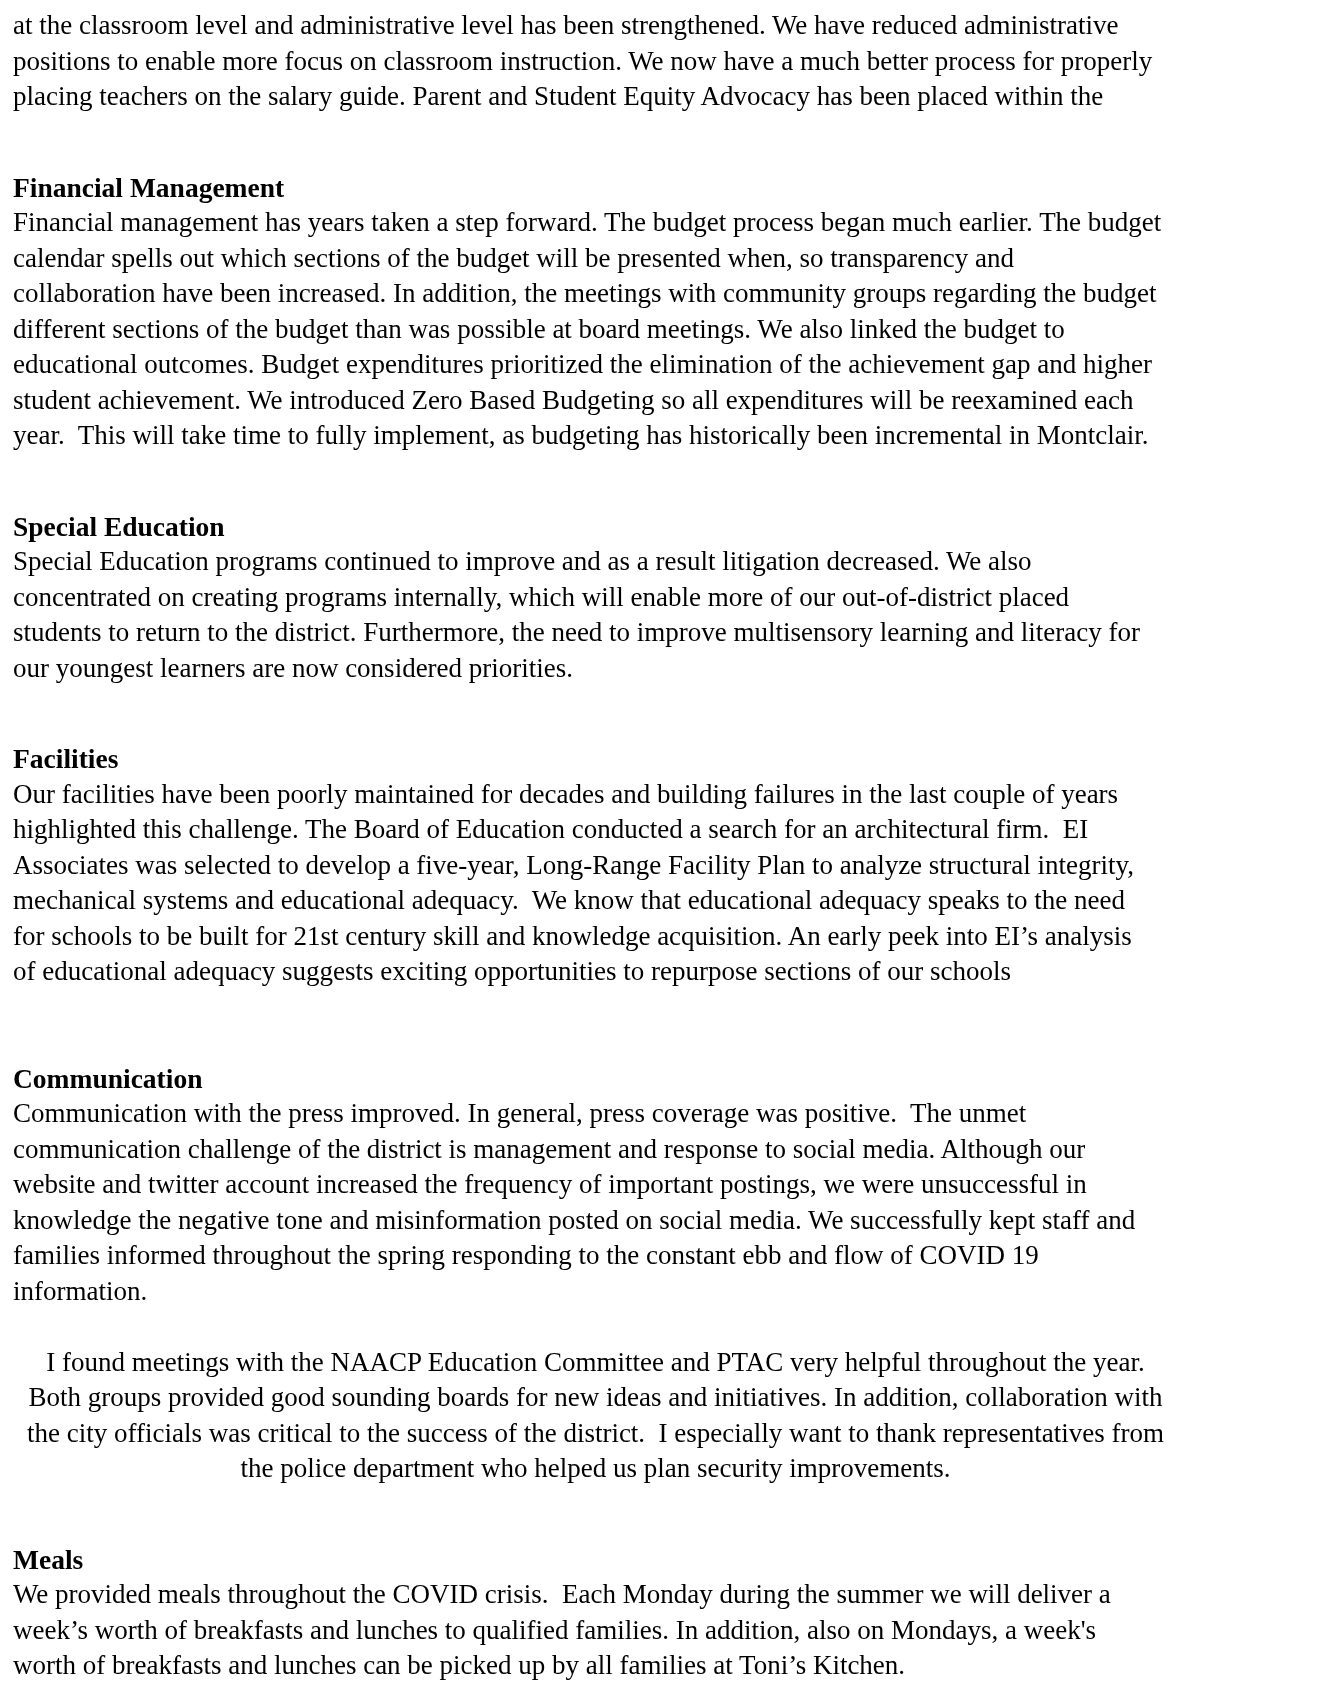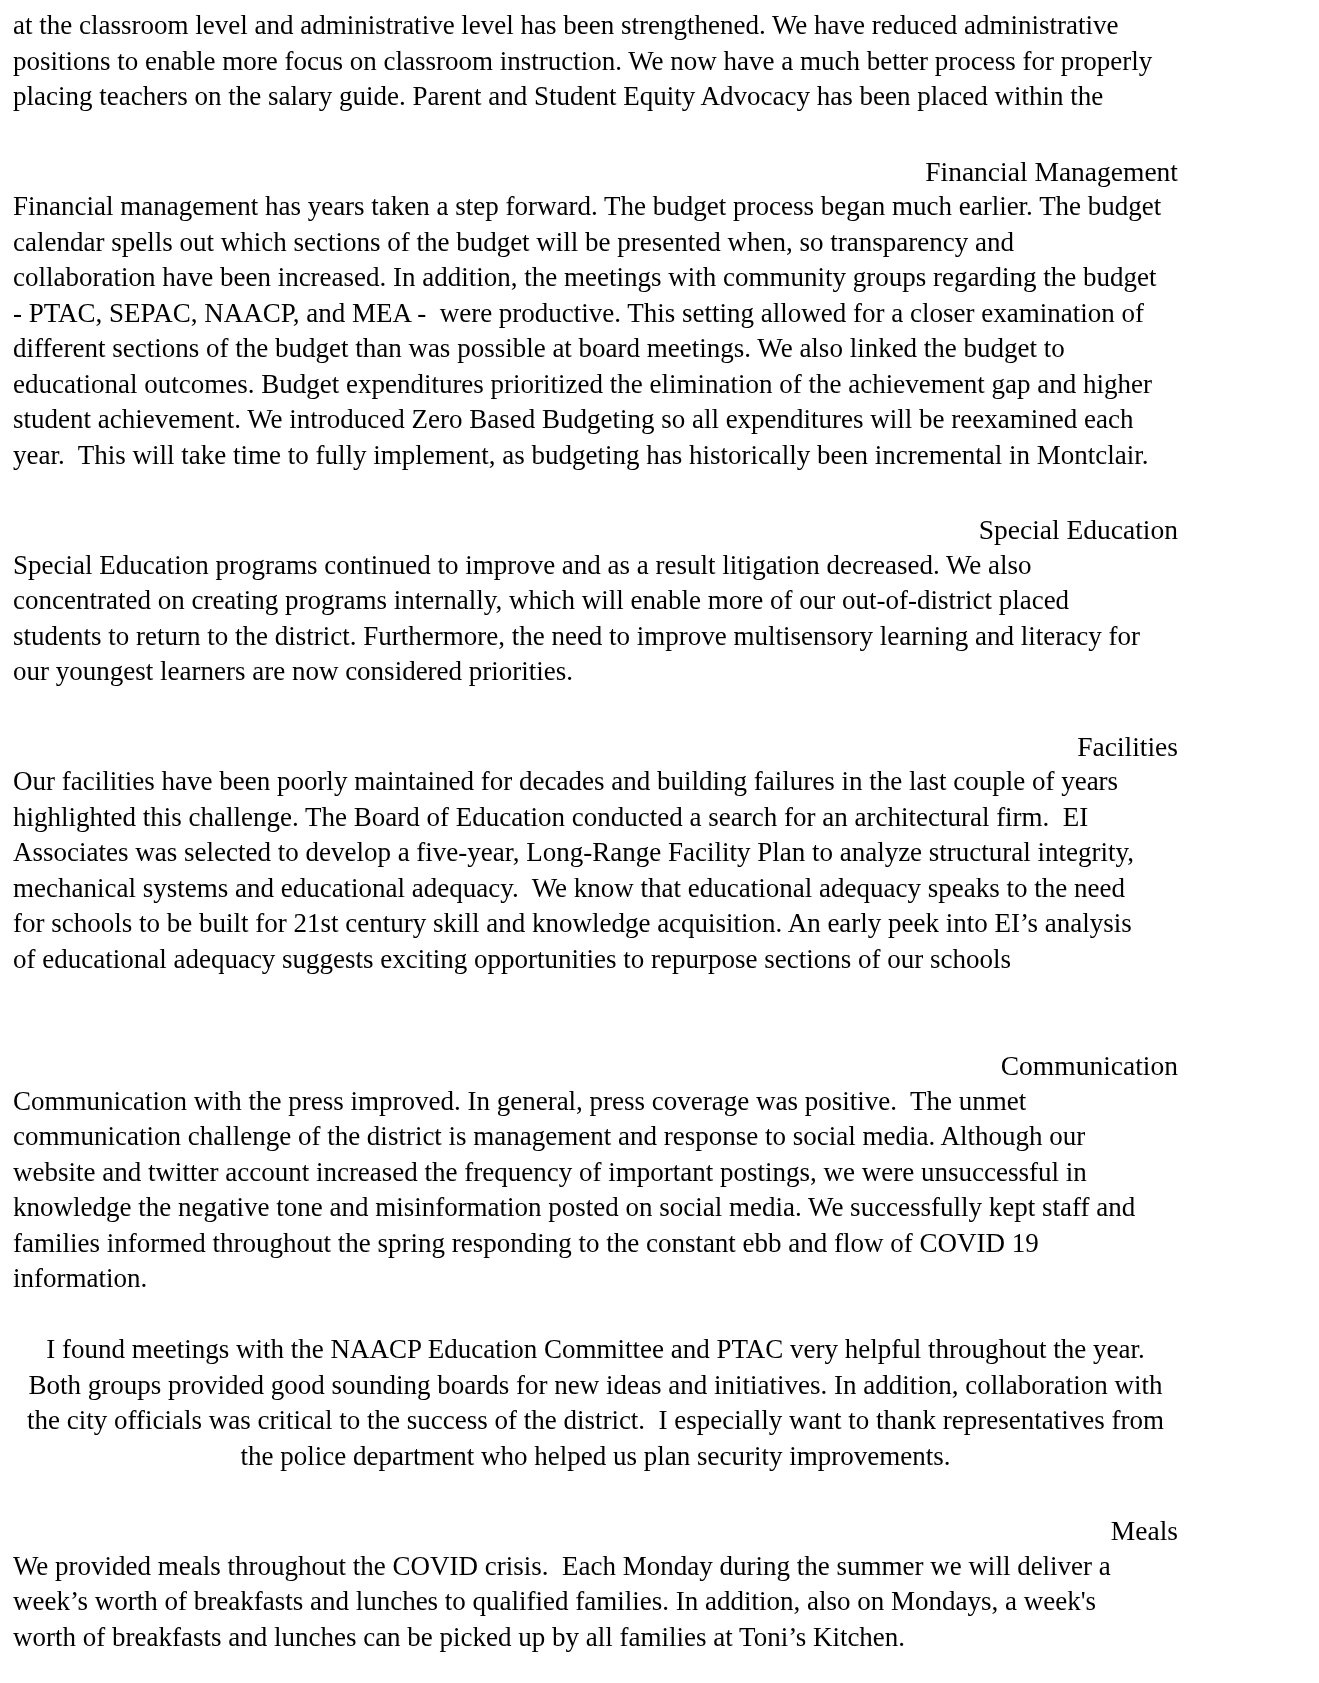--- a/index.html
+++ b/index.html
@@ -21,24 +21,24 @@
     overflow: hidden;
   }
   .para {
     margin: 0;
   }
   .para.gap-before {
     margin-top: 35.5px;
     text-align: center;
   }
   .heading {
-    margin: 39px 0 0 0;
+    margin: 55px 0 0 0;
     font-size: 27.5px;
-    font-weight: 400;
-    text-align: right;
+    font-weight: 700;
+    text-align: left;
     line-height: 35.5px;
   }
   .heading.gap-2 {
     margin-top: 71px;
   }
   .line {
     display: block;
     white-space: pre;
   }
 </style>
@@ -52,21 +52,20 @@
     <span class="line">positions to enable more focus on classroom instruction. We now have a much better process for properly</span>
     <span class="line">placing teachers on the salary guide. Parent and Student Equity Advocacy has been placed within the</span>
   </p>
 
   <h2 class="heading">Financial Management</h2>
 
   <p class="para">
     <span class="line">Financial management has years taken a step forward. The budget process began much earlier. The budget</span>
     <span class="line">calendar spells out which sections of the budget will be presented when, so transparency and</span>
     <span class="line">collaboration have been increased. In addition, the meetings with community groups regarding the budget</span>
-    <span class="line">- PTAC, SEPAC, NAACP, and MEA -  were productive. This setting allowed for a closer examination of</span>
     <span class="line">different sections of the budget than was possible at board meetings. We also linked the budget to</span>
     <span class="line">educational outcomes. Budget expenditures prioritized the elimination of the achievement gap and higher</span>
     <span class="line">student achievement. We introduced Zero Based Budgeting so all expenditures will be reexamined each</span>
     <span class="line">year.  This will take time to fully implement, as budgeting has historically been incremental in Montclair.</span>
   </p>
 
   <h2 class="heading">Special Education</h2>
 
   <p class="para">
     <span class="line">Special Education programs continued to improve and as a result litigation decreased. We also</span>

